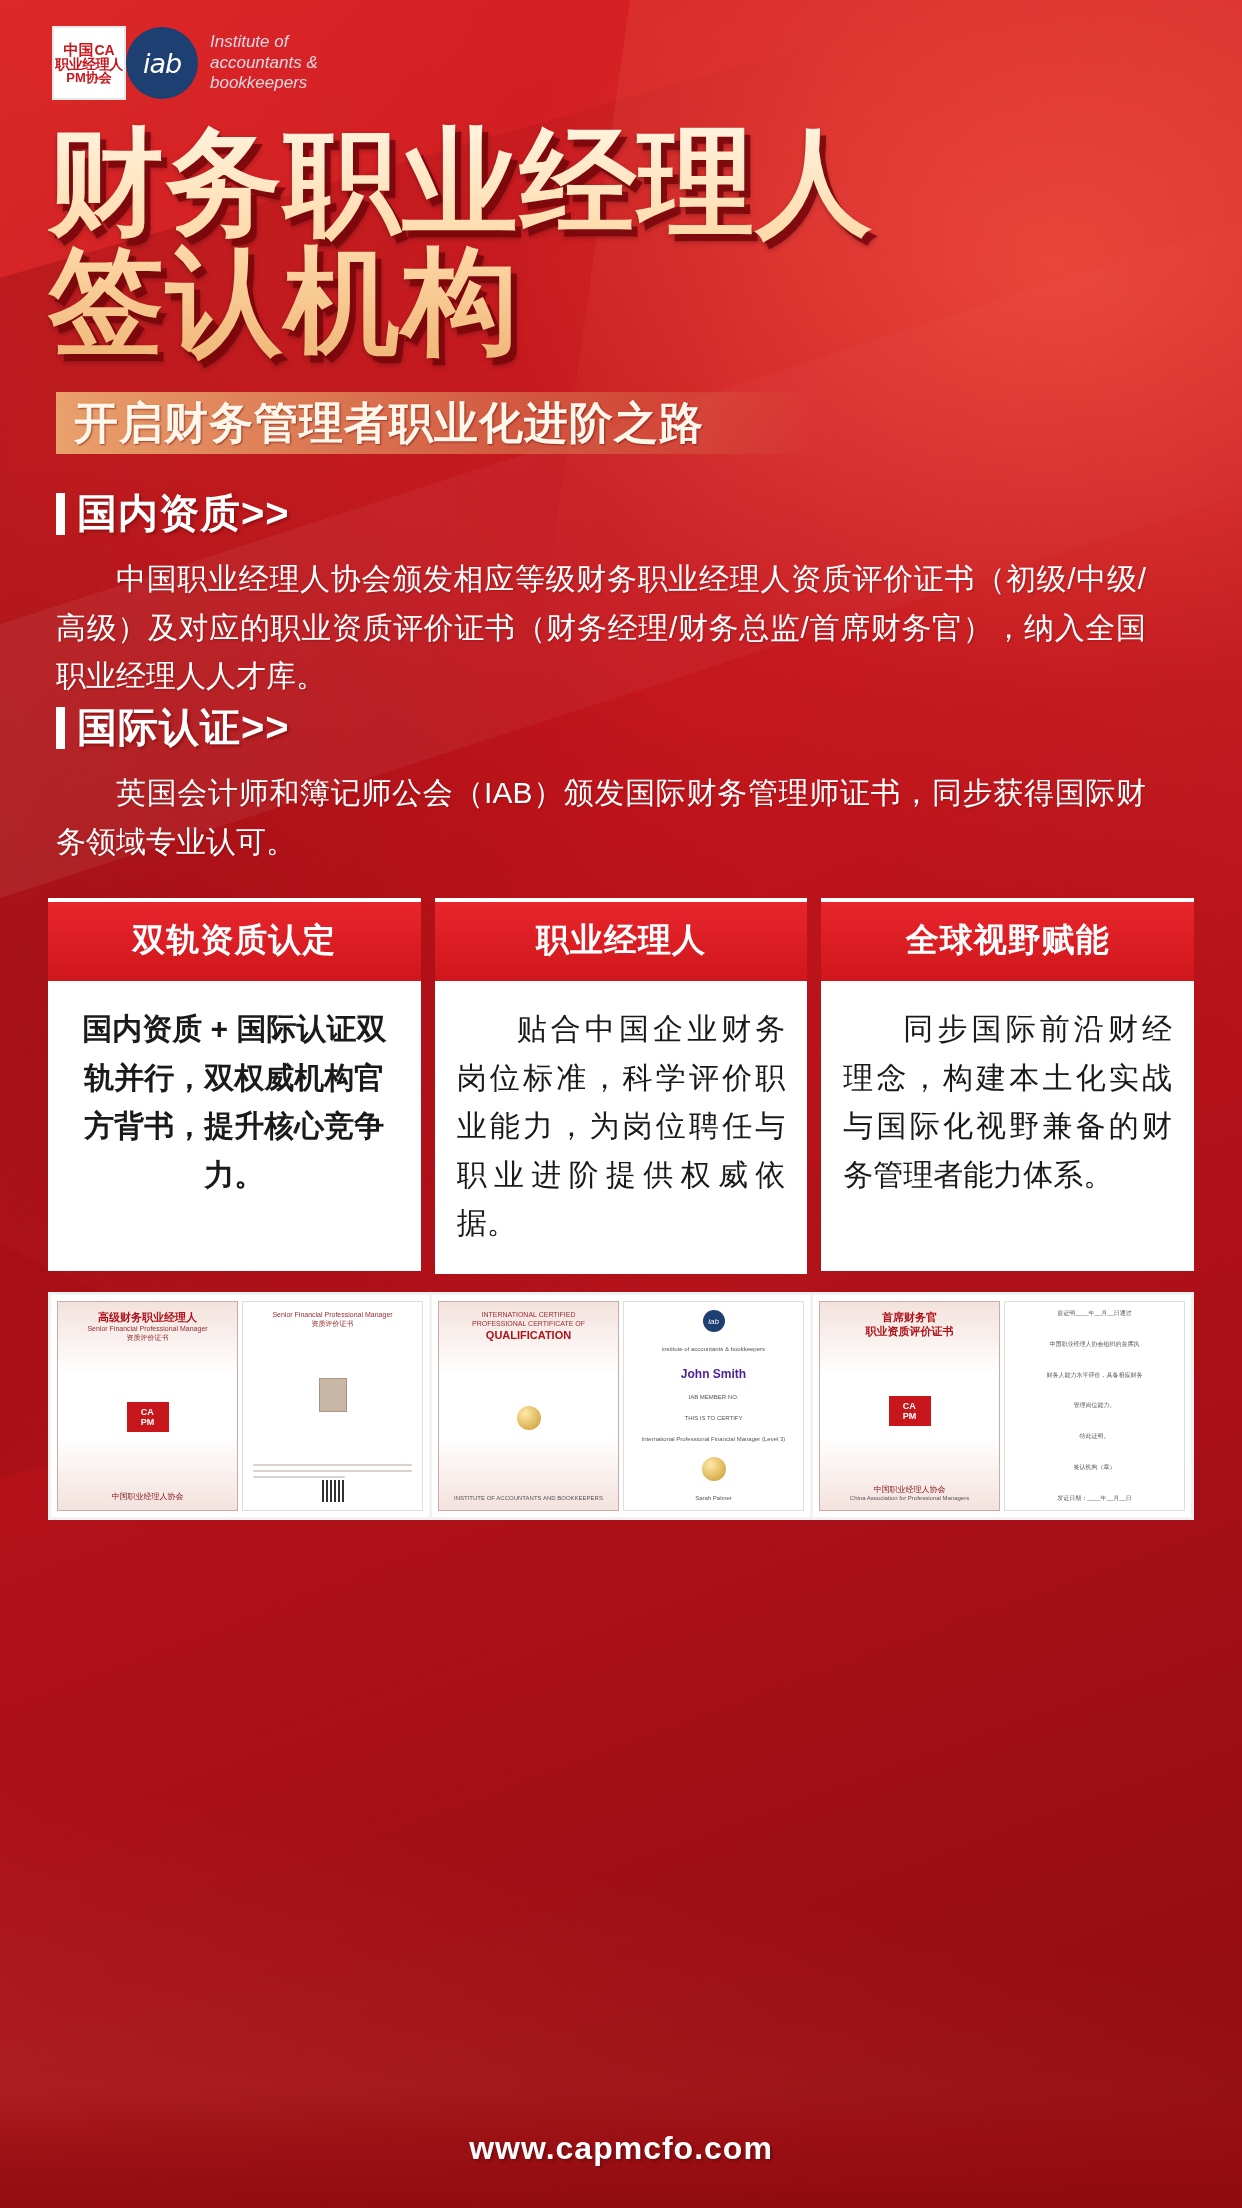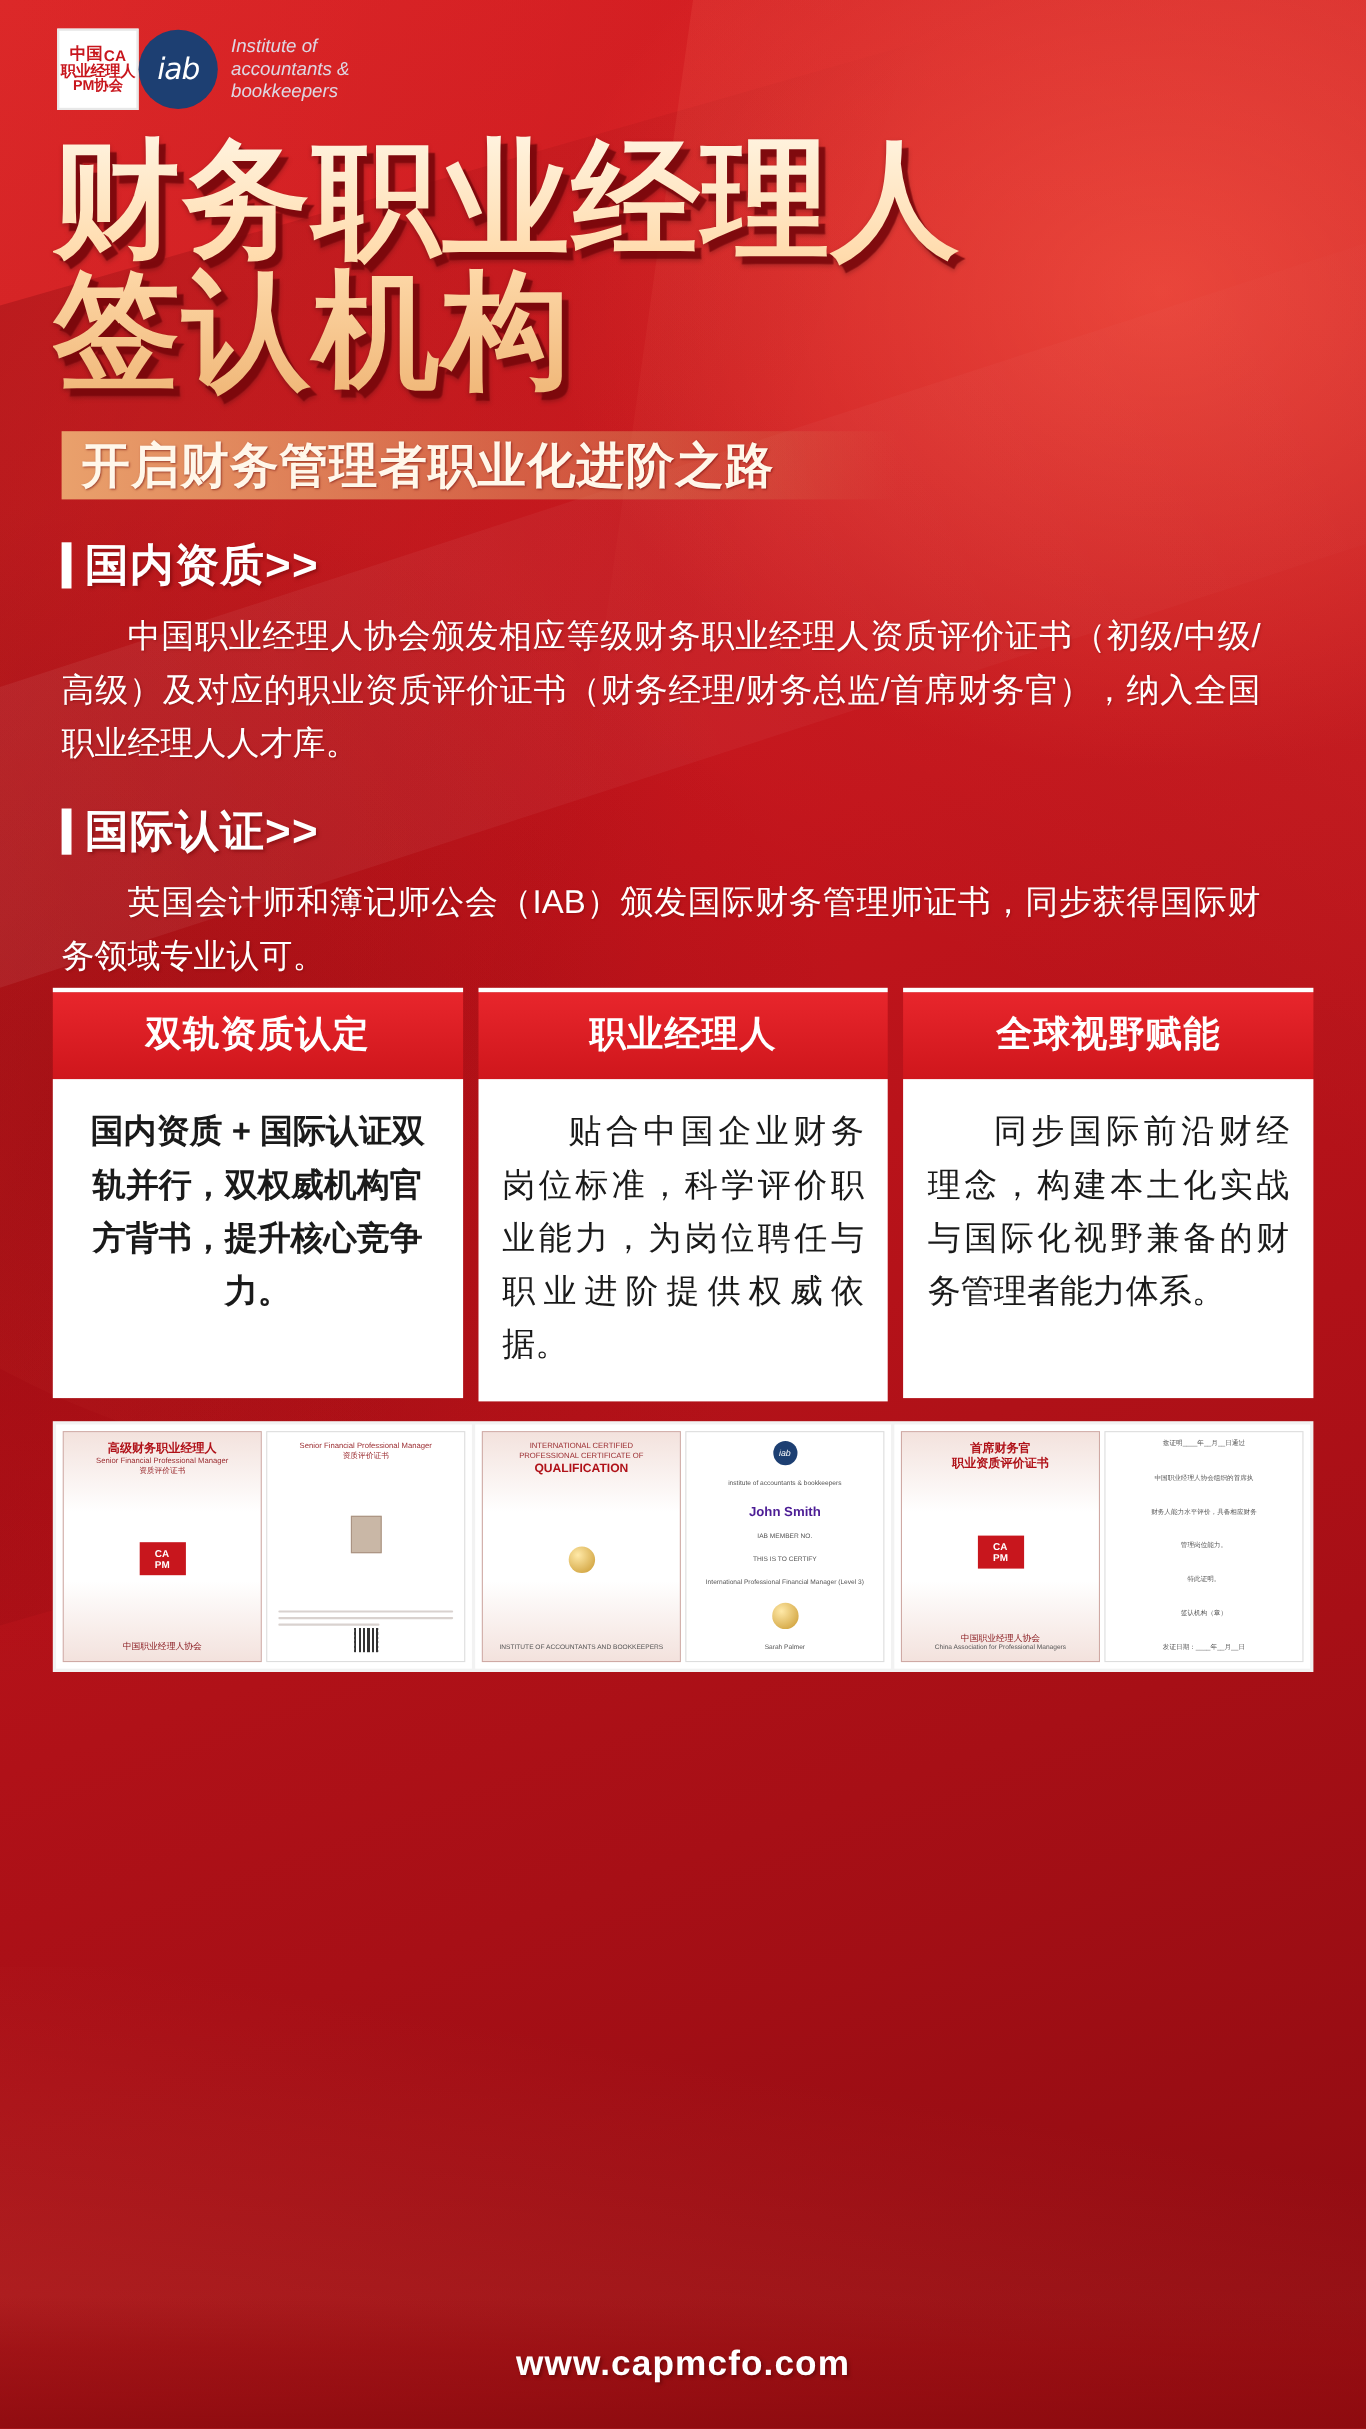--- a/index.html
+++ b/index.html
@@ -102,21 +102,21 @@
   .sec-title{
     color:#ffffff;font-size:40px;font-weight:bold;letter-spacing:1px;
     text-shadow:2px 2px 3px rgba(110,8,10,.55);
   }
   .sec-body{
     color:#ffffff;font-size:30px;line-height:1.62;margin-top:14px;
     text-indent:60px;text-align:justify;width:1090px;
     text-shadow:1px 1px 2px rgba(120,10,12,.45);
   }
   #sec1{top:486px;}
-  #sec2{top:728px;}
+  #sec2{top:700px;}
 
   
   .cards{
     position:absolute;left:48px;top:898px;width:1146px;z-index:6;
     display:flex;gap:14px;
   }
   .card{flex:1;display:flex;flex-direction:column;}
   .card-head{
     background:linear-gradient(180deg,#e8262c 0%,#cf161c 100%);
     border-top:4px solid #ffffff;

